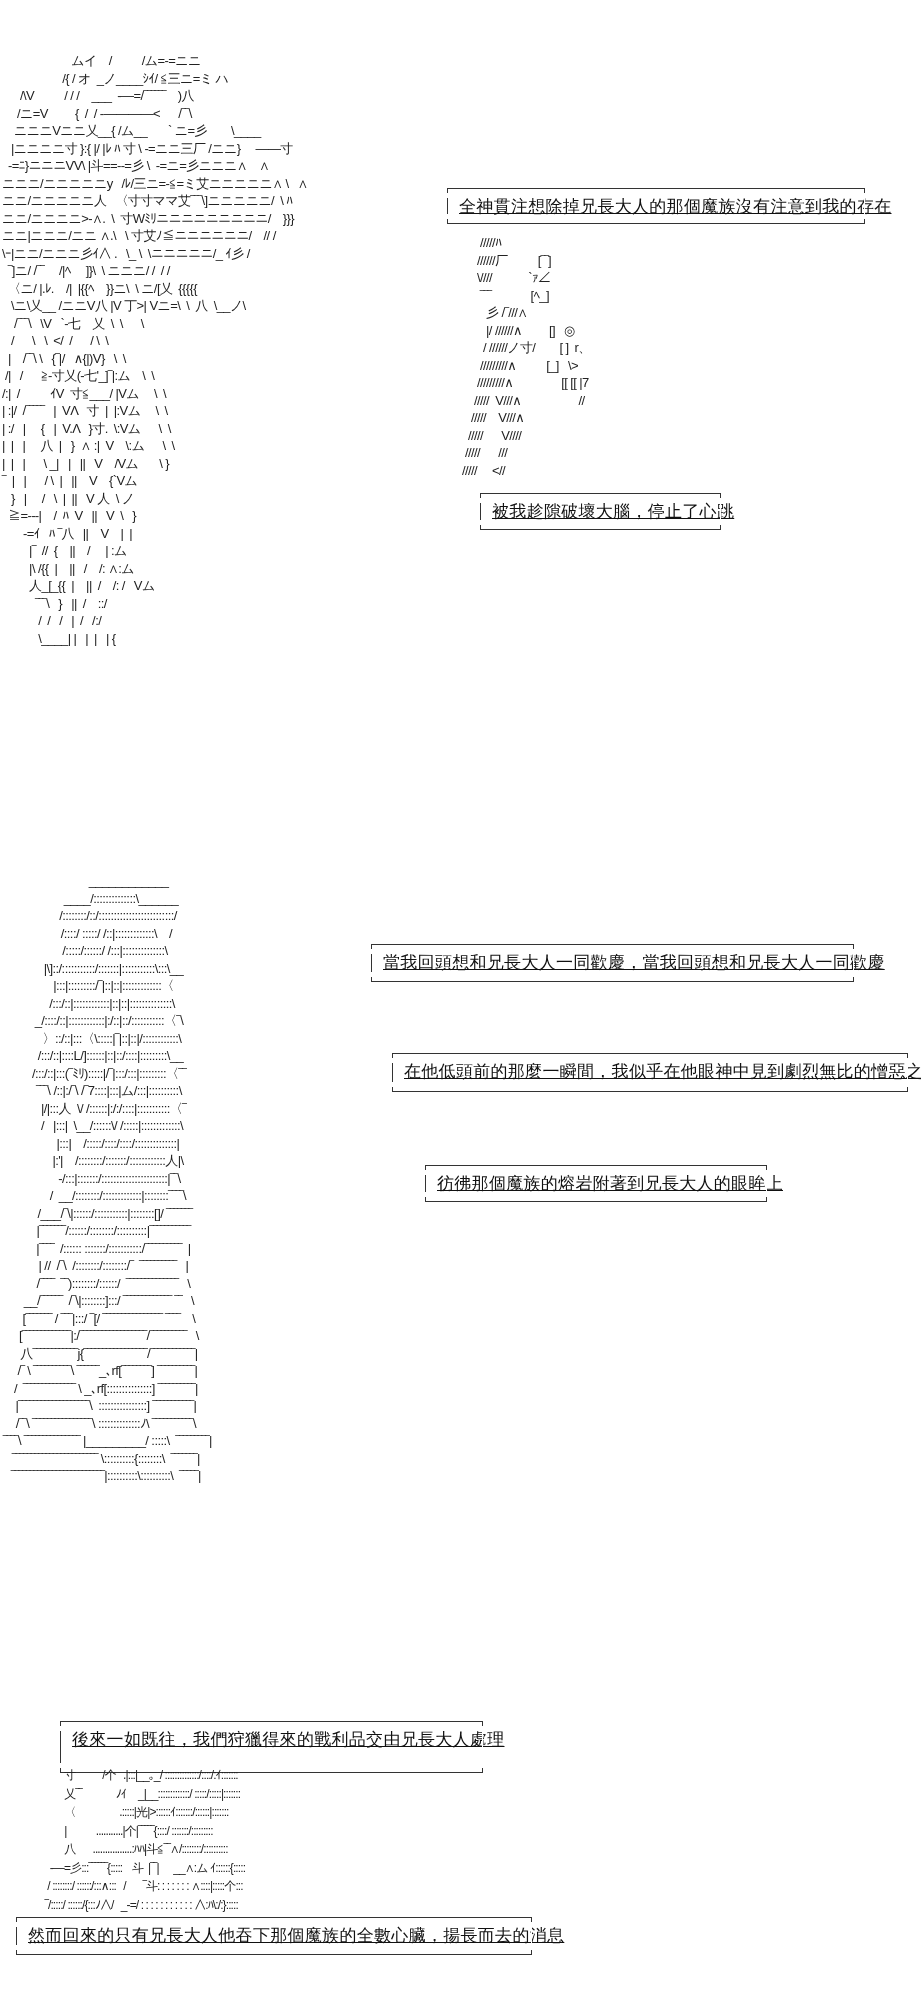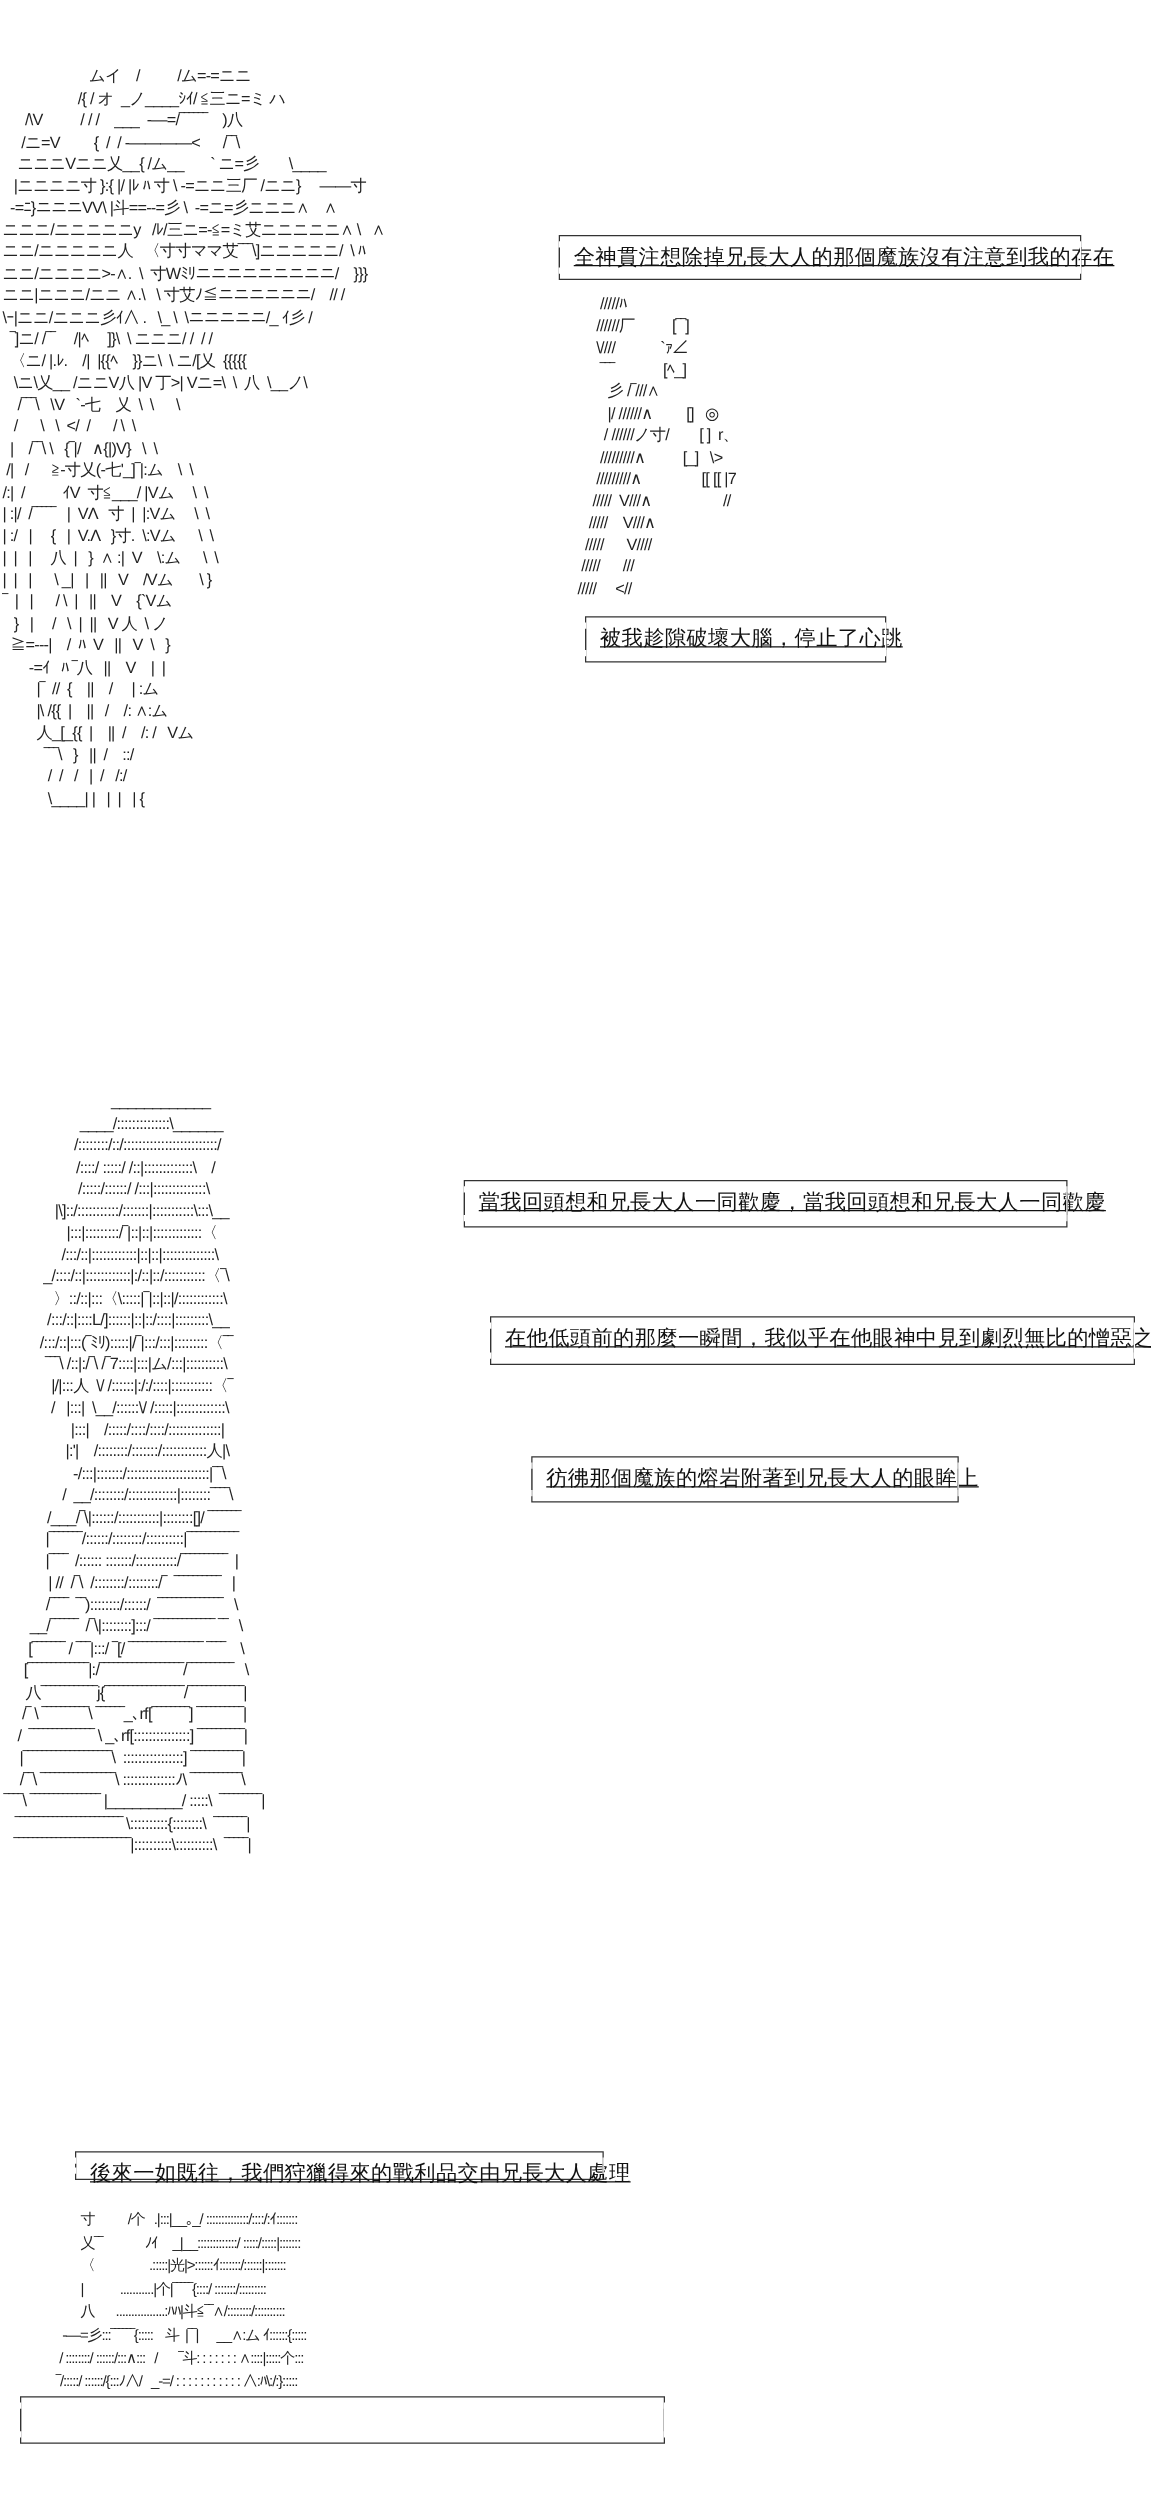--- a/index.html
+++ b/index.html
@@ -71,21 +71,21 @@
    /////    V///∧
   /////      V////
  /////      ///
 /////     &lt;//</pre>
 
 <div class="caption" style="left:447px; top:188px; width:418px; height:36px;">
   <span class="tick-l"></span><span class="tick-r"></span>
   <span>全神貫注想除掉兄長大人的那個魔族沒有注意到我的存在</span>
 </div>
 
-<div class="caption" style="left:468px; top:493px; width:241px; height:37px;">
+<div class="caption" style="left:480px; top:493px; width:241px; height:37px;">
   <span class="tick-l"></span><span class="tick-r"></span>
   <span>被我趁隙破壞大腦，停止了心跳</span>
 </div>
 
 <pre class="art" style="left:0px; top:872px;text-align:center;">               ____________
           ____/::::::::::::::\______
         /::::::::/::/:::::::::::::::::::::::::/
        /::::/ :::::/ /::|:::::::::::::\    /
       /:::::/::::::/ /:::|::::::::::::::\
      |\]::/:::::::::::/:::::::|:::::::::::\:::\__
@@ -127,29 +127,30 @@
 <div class="caption" style="left:392px; top:1053px; width:516px; height:39px;">
   <span class="tick-l"></span><span class="tick-r"></span>
   <span>在他低頭前的那麼一瞬間，我似乎在他眼神中見到劇烈無比的憎惡之情</span>
 </div>
 
 <div class="caption" style="left:425px; top:1165px; width:342px; height:37px;">
   <span class="tick-l"></span><span class="tick-r"></span>
   <span>彷彿那個魔族的熔岩附著到兄長大人的眼眸上</span>
 </div>
 
-<div class="caption" style="left:60px; top:1721px; width:423px; height:23px;">
+<div class="caption" style="left:60px; top:1721px; width:423px; height:52px;">
   <span class="tick-l"></span><span class="tick-r"></span>
   <span>後來一如既往，我們狩獵得來的戰利品交由兄長大人處理</span>
 </div>
 
 <pre class="art" style="left:40px; top:1766px; font-size:12px; line-height:18.5px; letter-spacing:-0.9px;">          寸           /个   .|:::|__｡_/ ::::::::::::::/::::/:ｲ:::::::
           乂‾‾              ﾉｲ     _|__:::::::::::::/ :::::/:::::|:::::::
           〈                  .:::::|光|&gt;::::::ｲ:::::::/::::::|:::::::
           |            ...........|个|‾‾‾‾‾{::::/ :::::::/:::::::::
           八       ................:ﾊﾊ|斗≦‾‾∧/::::::::/::::::::::
     ‐―=彡:::‾‾‾‾‾‾{:::::    斗  |‾‾|      __∧:ム ｲ::::::{:::::
    / ::::::::/ ::::::/:::∧:::   /       ‾斗: : : : : : : ∧::::|:::::个:::
   ‾/:::::/ ::::::/{:::ﾉ∧/   _-=/ : : : : : : : : : : : ∧:ﾊ\:/:}:::::</pre>
 
 <div class="caption" style="left:16px; top:1917px; width:516px; height:38px;">
   <span class="tick-l"></span><span class="tick-r"></span>
+  <span>然而回來的只有兄長大人他吞下那個魔族的全數心臟，揚長而去的消息</span>
 </div>
 
 </body></html>

